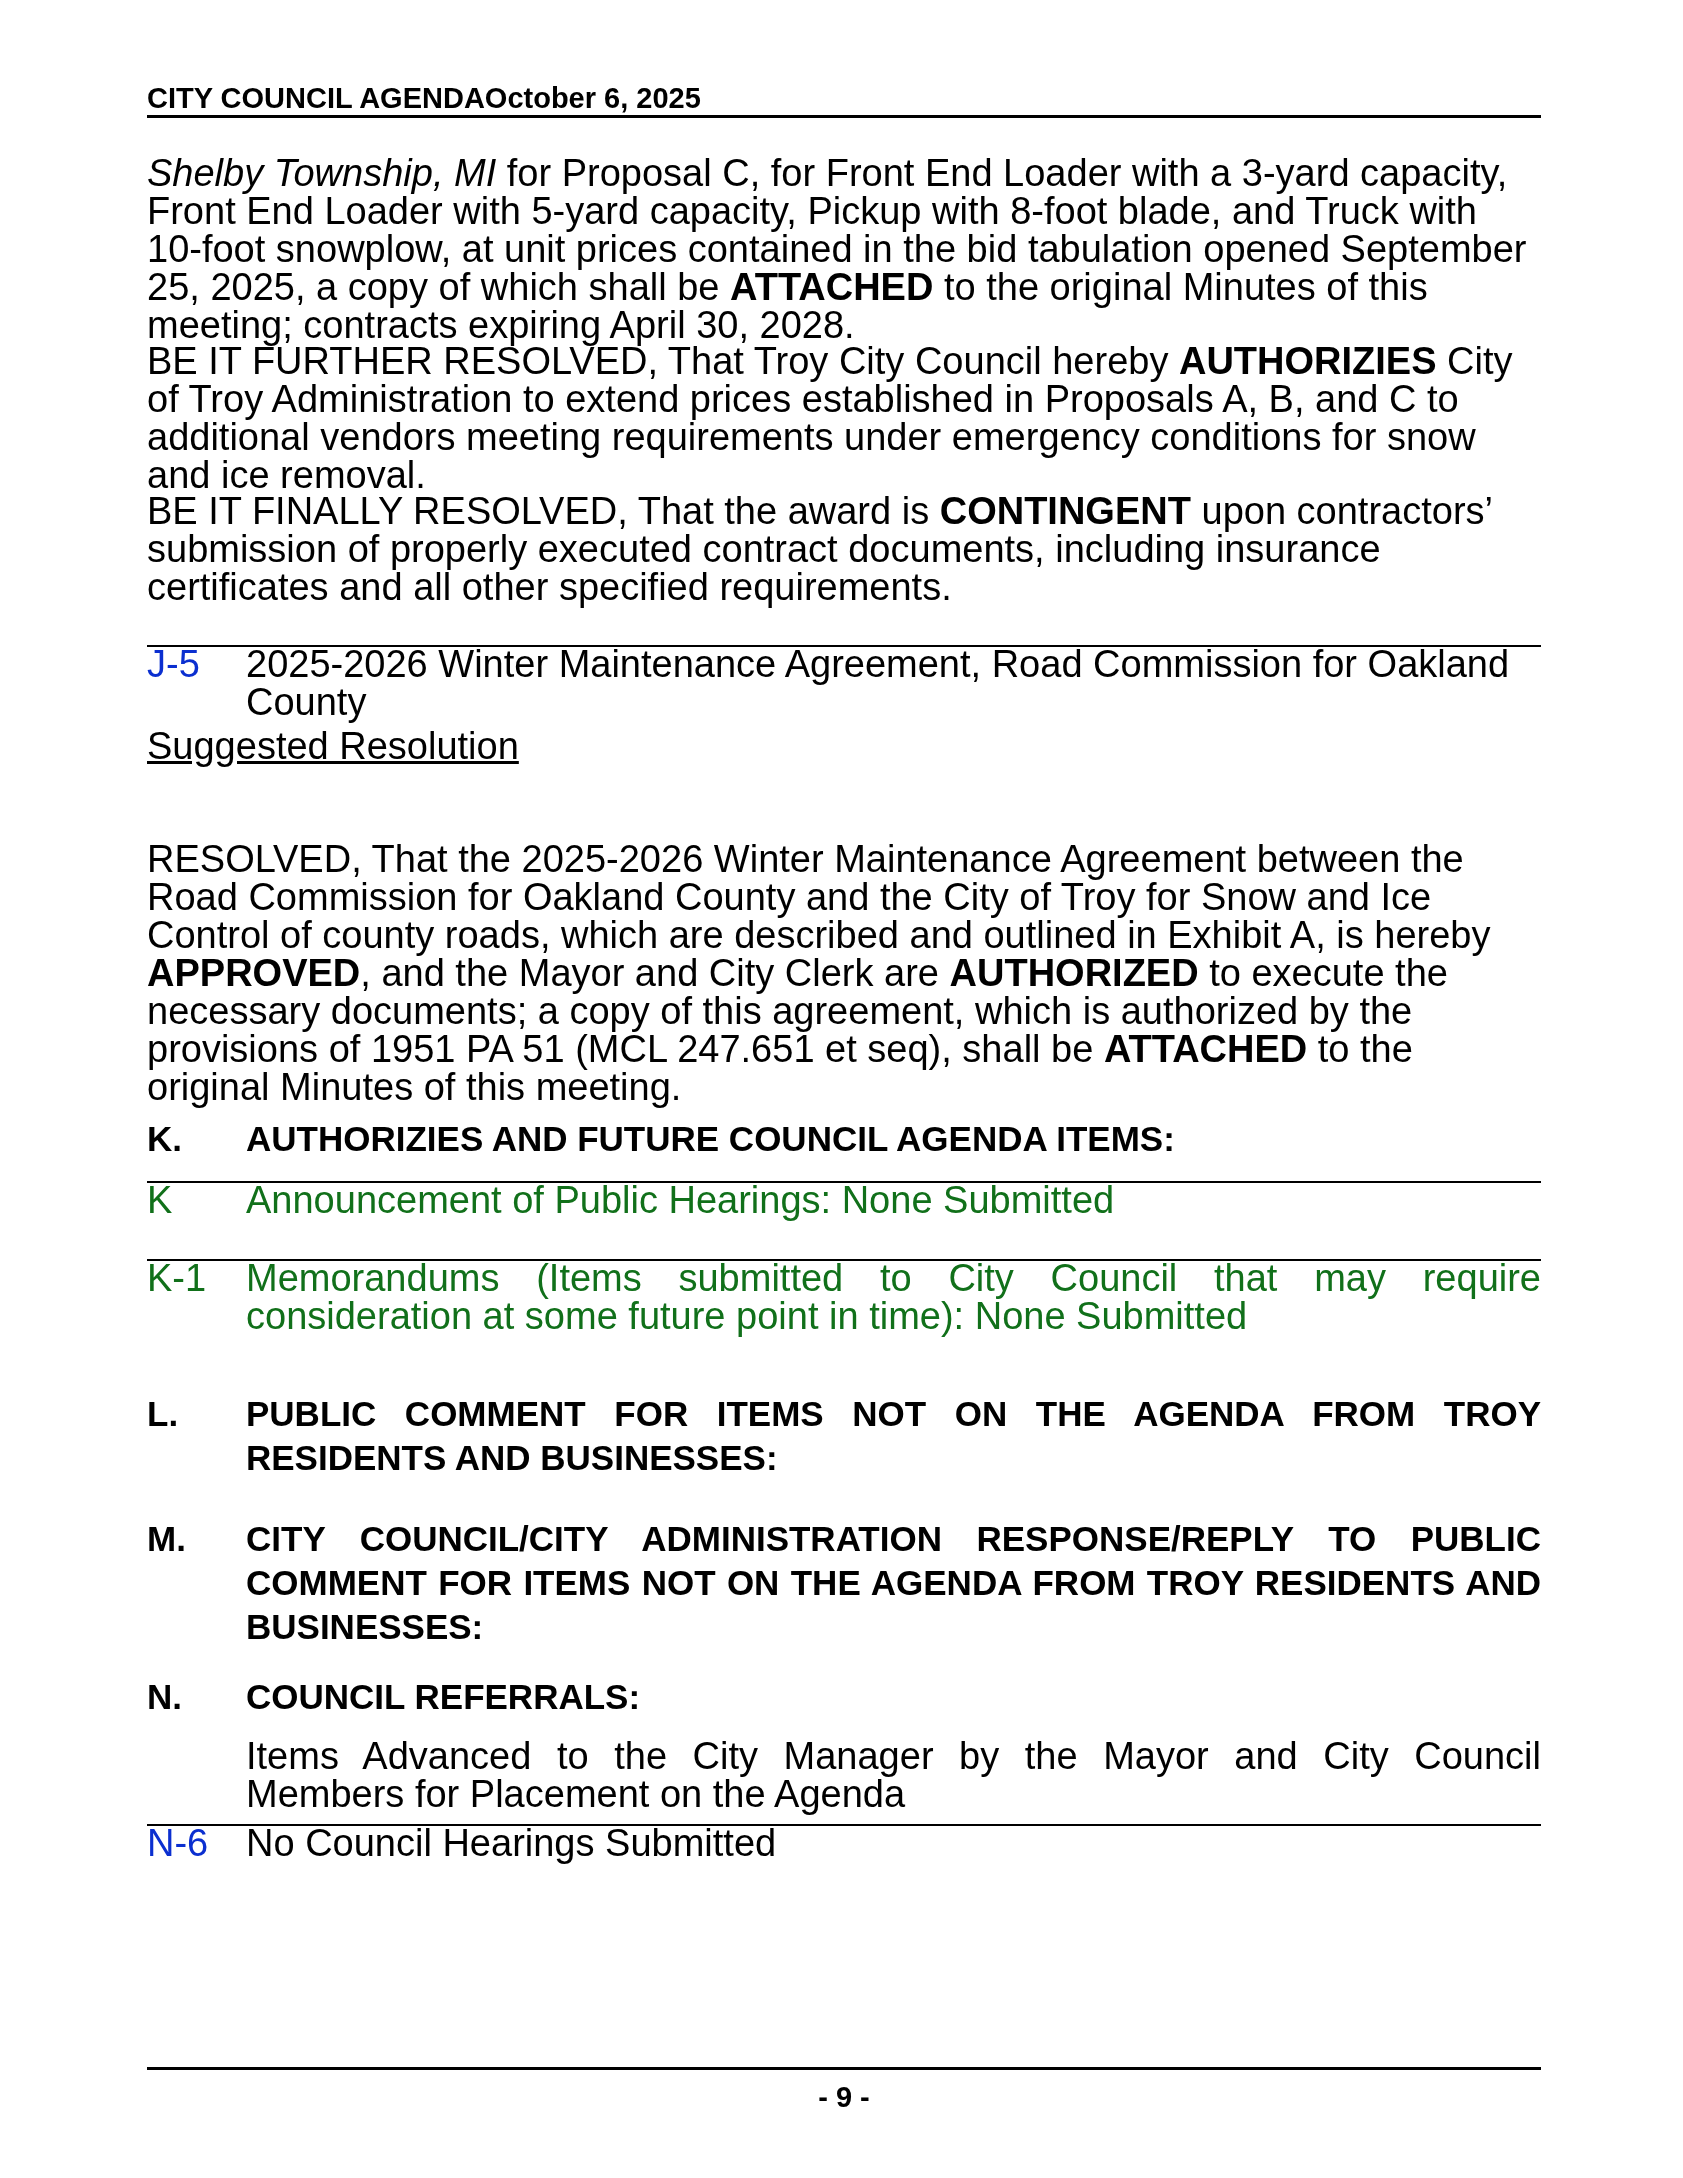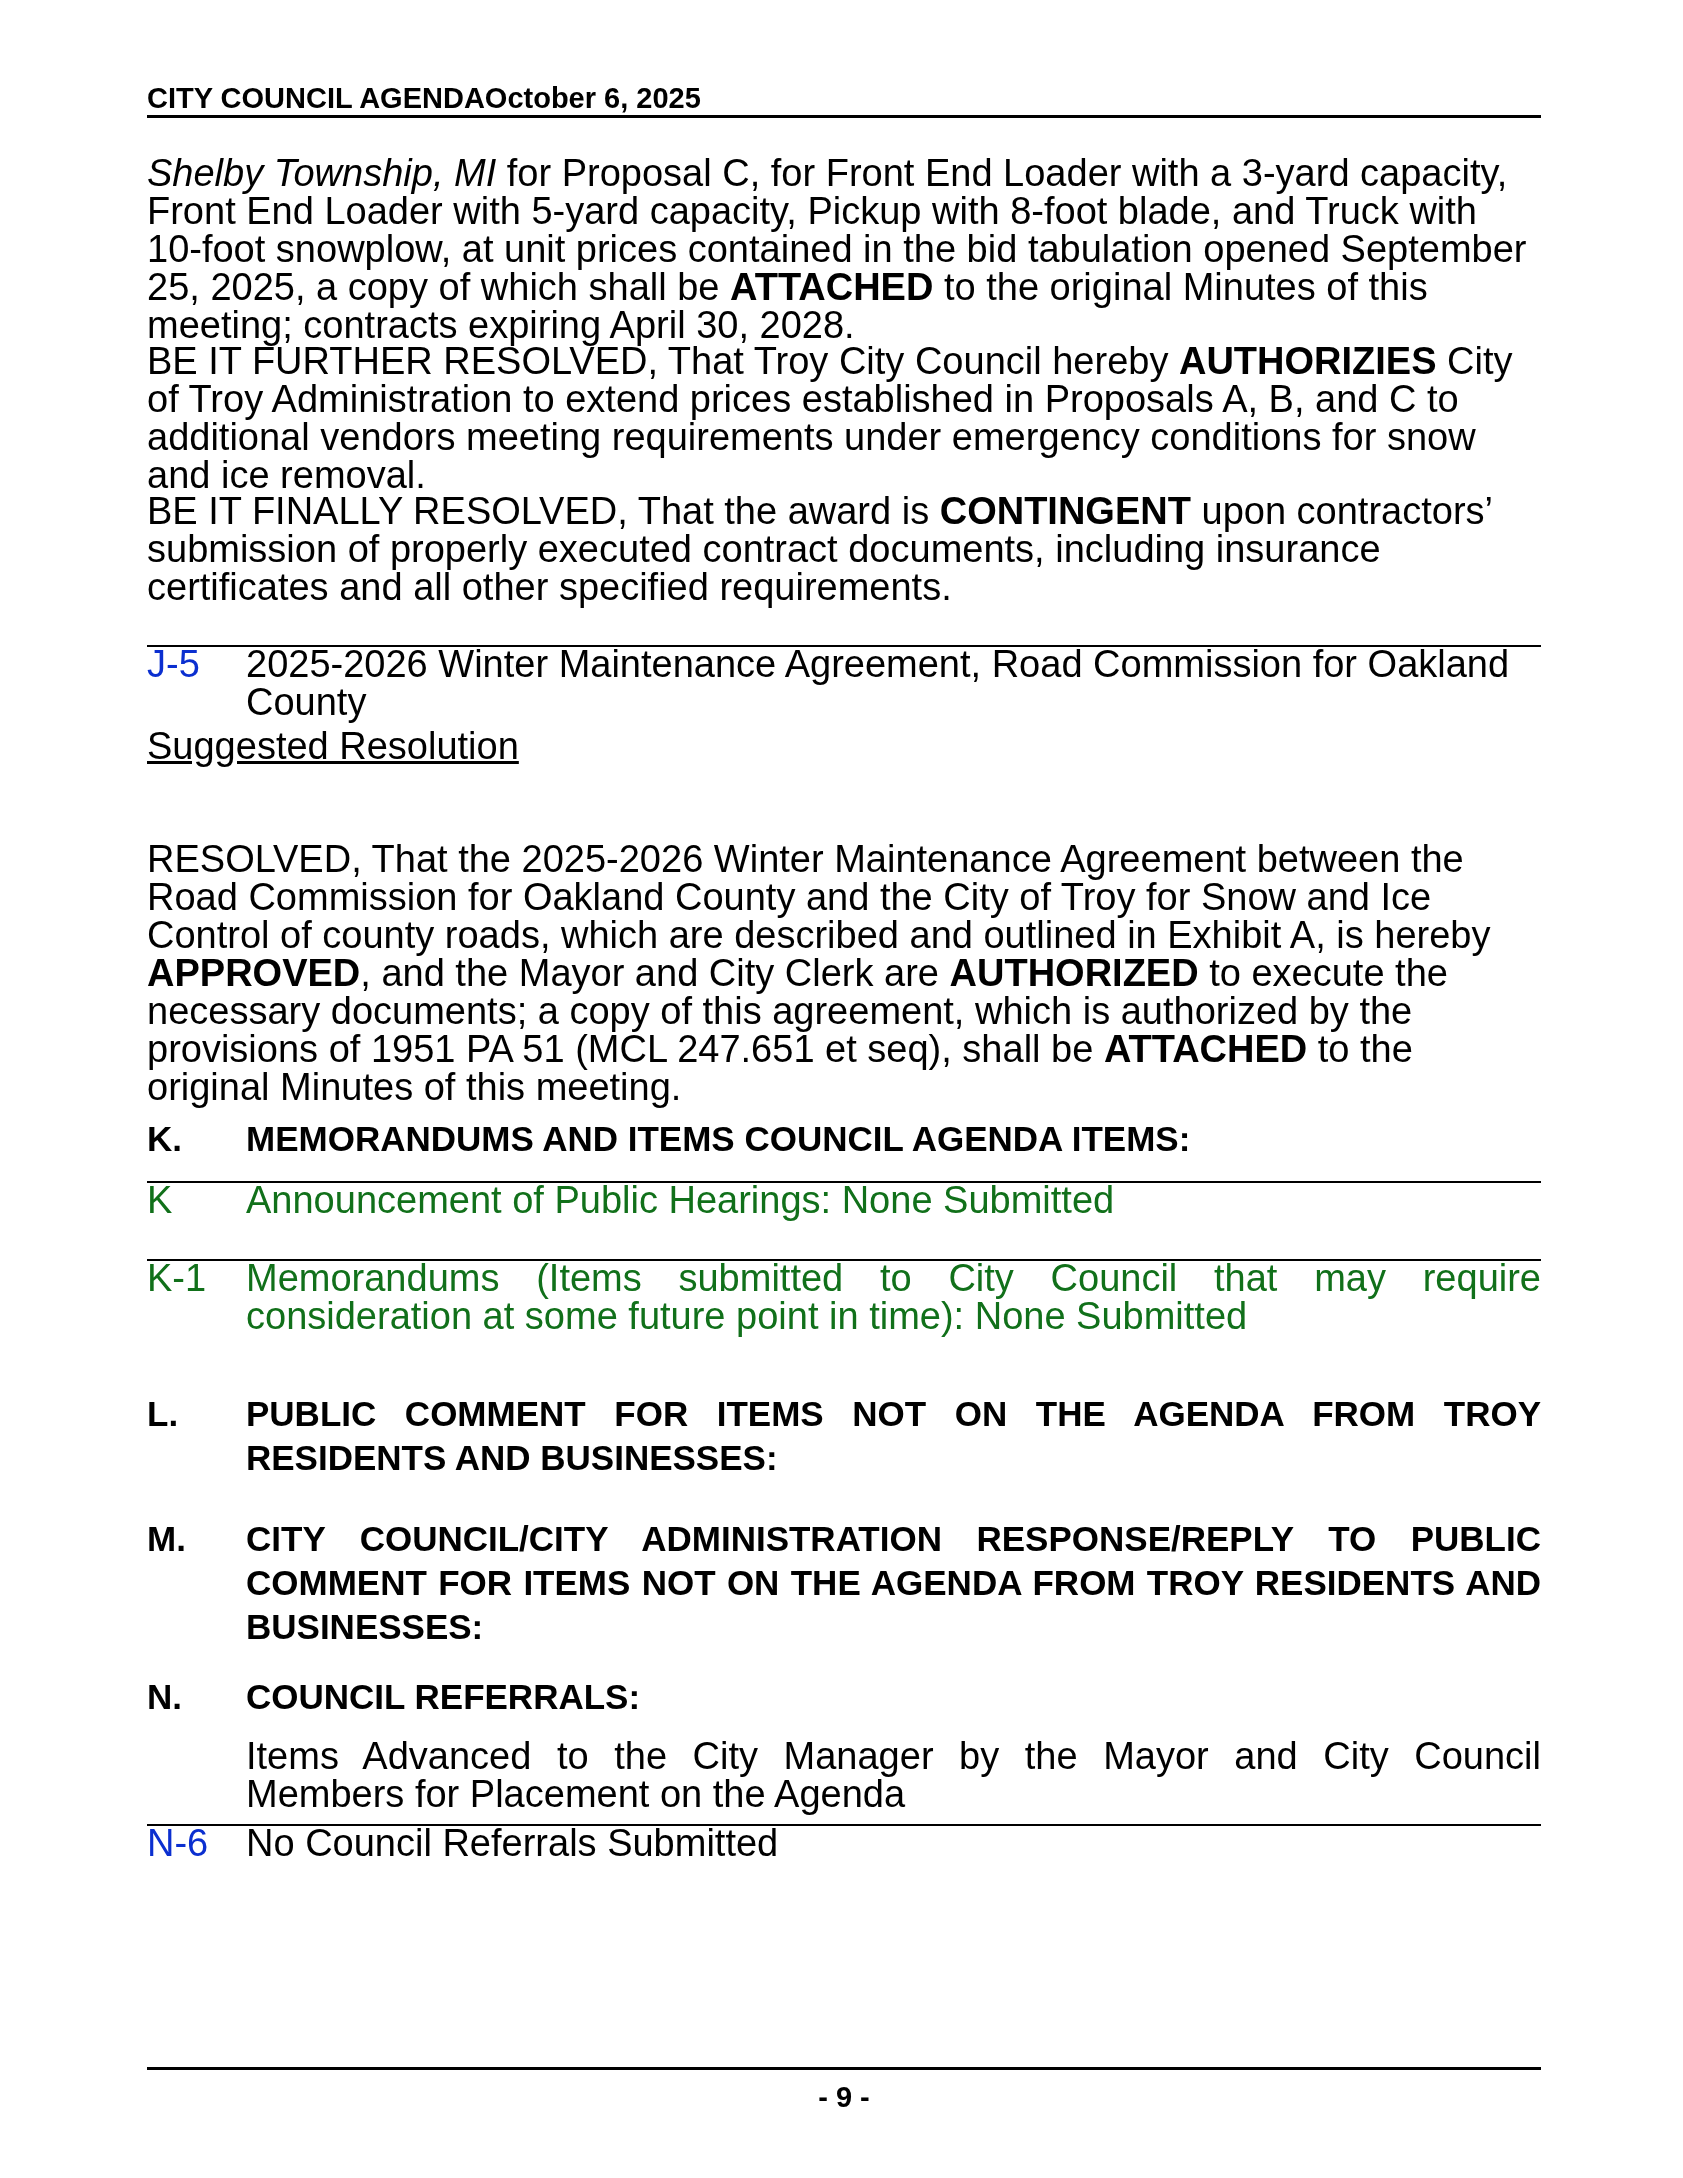--- a/index.html
+++ b/index.html
@@ -57,21 +57,21 @@
   <div class="para" style="top:727px;">
     <div class="u">Suggested Resolution</div>
   </div>
 
   <div class="para" style="top:840px;">
     <span>RESOLVED, That the 2025-2026 Winter Maintenance Agreement between the Road Commission for Oakland County and the City of Troy for Snow and Ice Control of county roads, which are described and outlined in Exhibit A, is hereby </span><span class="b">APPROVED</span><span>, and the Mayor and City Clerk are </span><span class="b">AUTHORIZED</span><span> to execute the necessary documents; a copy of this agreement, which is authorized by the provisions of 1951 PA 51 (MCL 247.651 et seq), shall be </span><span class="b">ATTACHED</span><span> to the original Minutes of this meeting.</span>
   </div>
 
   <div class="sec" style="top:1117px;">
     <span class="num">K.</span>
-    <span class="txt">MEMORANDUMS AND ITEMS COUNCIL AGENDA ITEMS:</span>
+    <span class="txt">AUTHORIZIES AND FUTURE COUNCIL AGENDA ITEMS:</span>
   </div>
 
   <div class="rule" style="top:1181px;"></div>
   <div class="item green" style="top:1181px;">
     <span class="num">K</span>
     <span class="txt">Announcement of Public Hearings:  None Submitted</span>
   </div>
 
   <div class="rule" style="top:1259px;"></div>
   <div class="item green" style="top:1259px;">
@@ -94,19 +94,19 @@
     <span class="txt">COUNCIL REFERRALS:</span>
   </div>
 
   <div class="item" style="top:1737px;">
     <span class="txt just">Items Advanced to the City Manager by the Mayor and City Council Members for Placement on the Agenda</span>
   </div>
 
   <div class="rule" style="top:1824px;"></div>
   <div class="item" style="top:1824px;">
     <span class="num blue">N-6</span>
-    <span class="txt">No Council Referrals Submitted</span>
+    <span class="txt">No Council Hearings Submitted</span>
   </div>
 
   <div class="foot-rule"></div>
   <div class="pnum">- 9 -</div>
 </div>
 
 
 </body></html>

